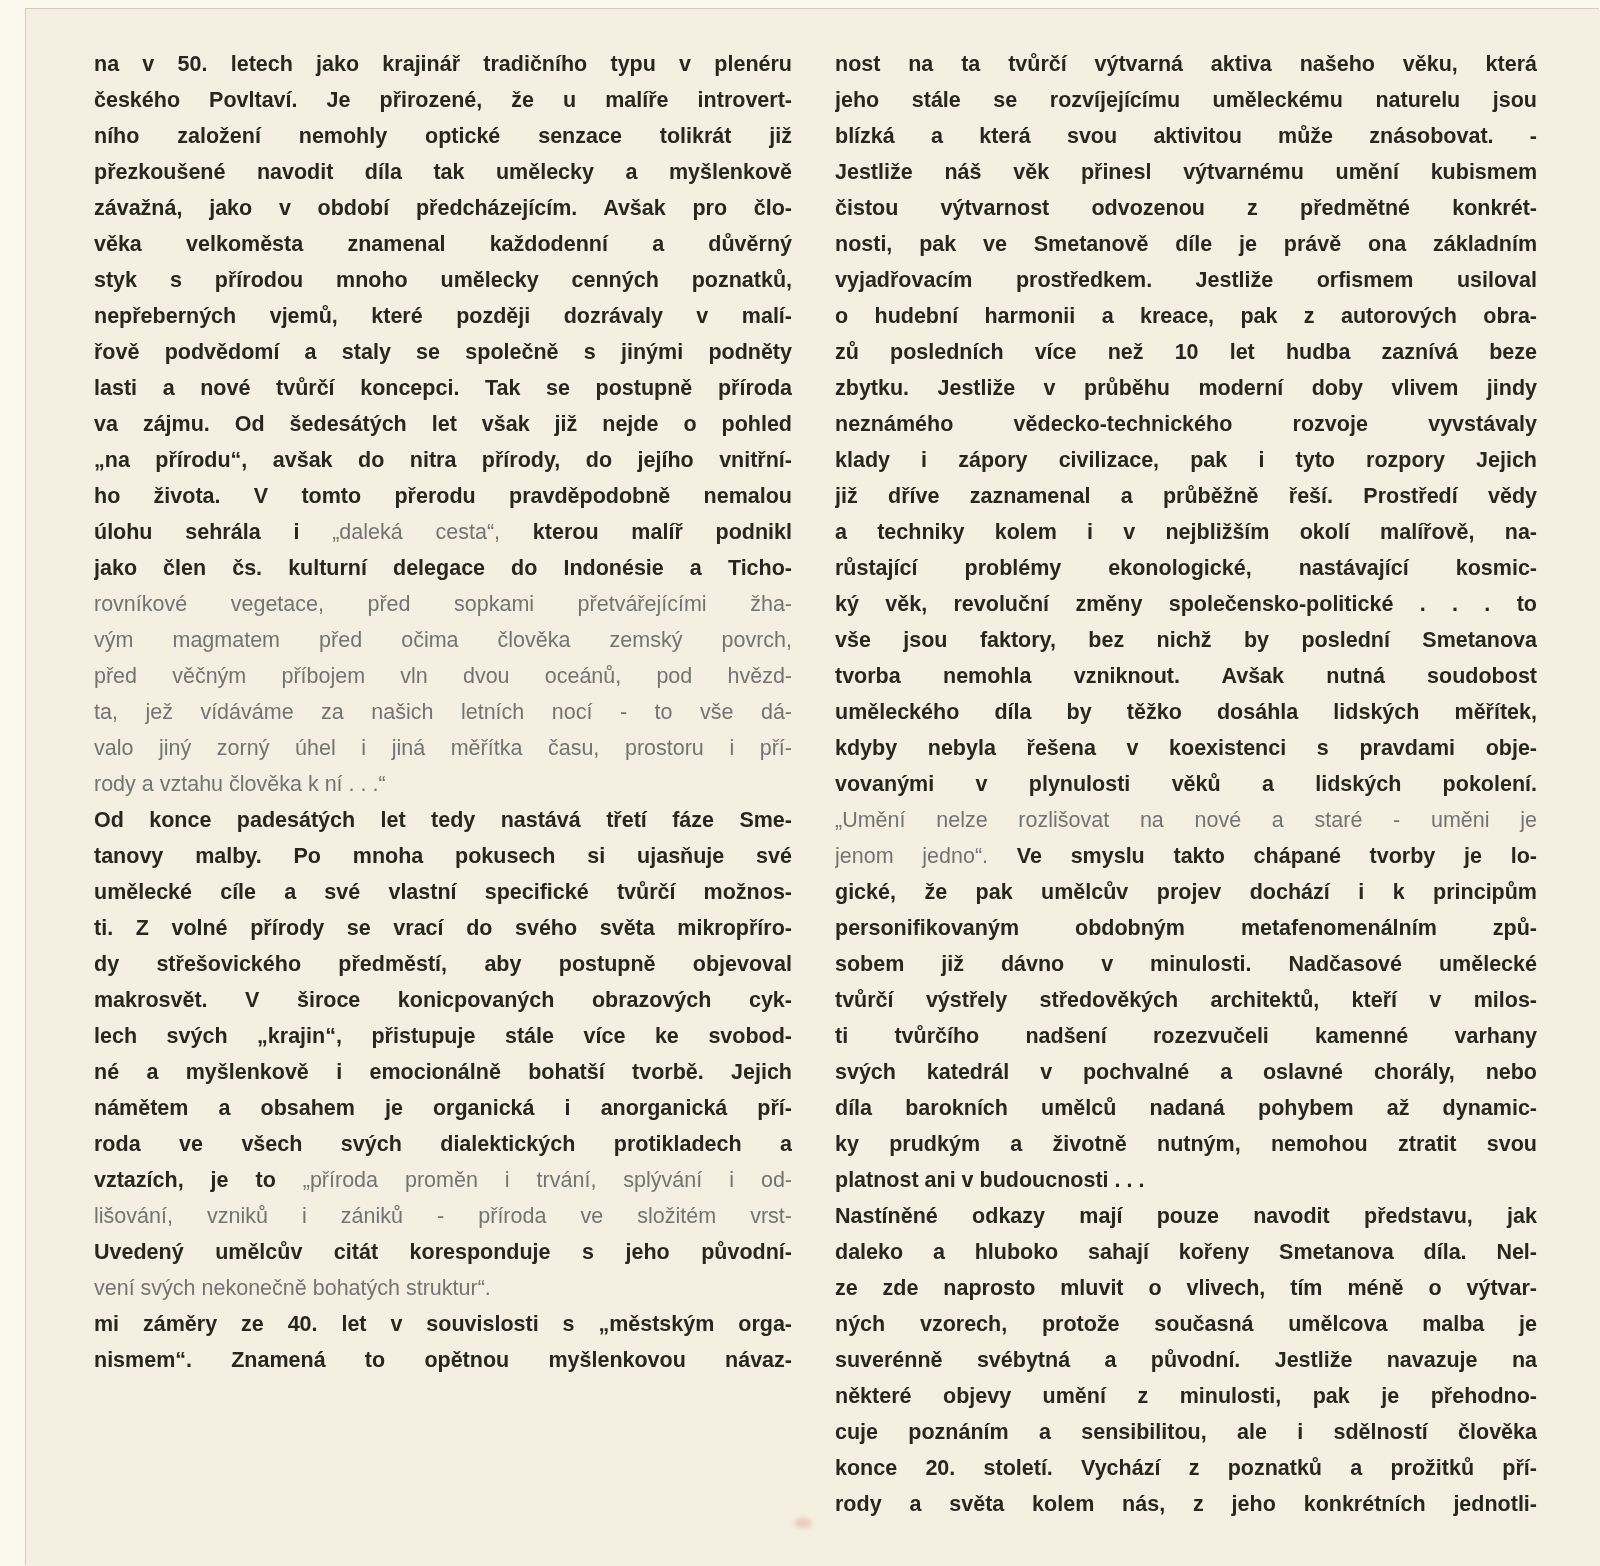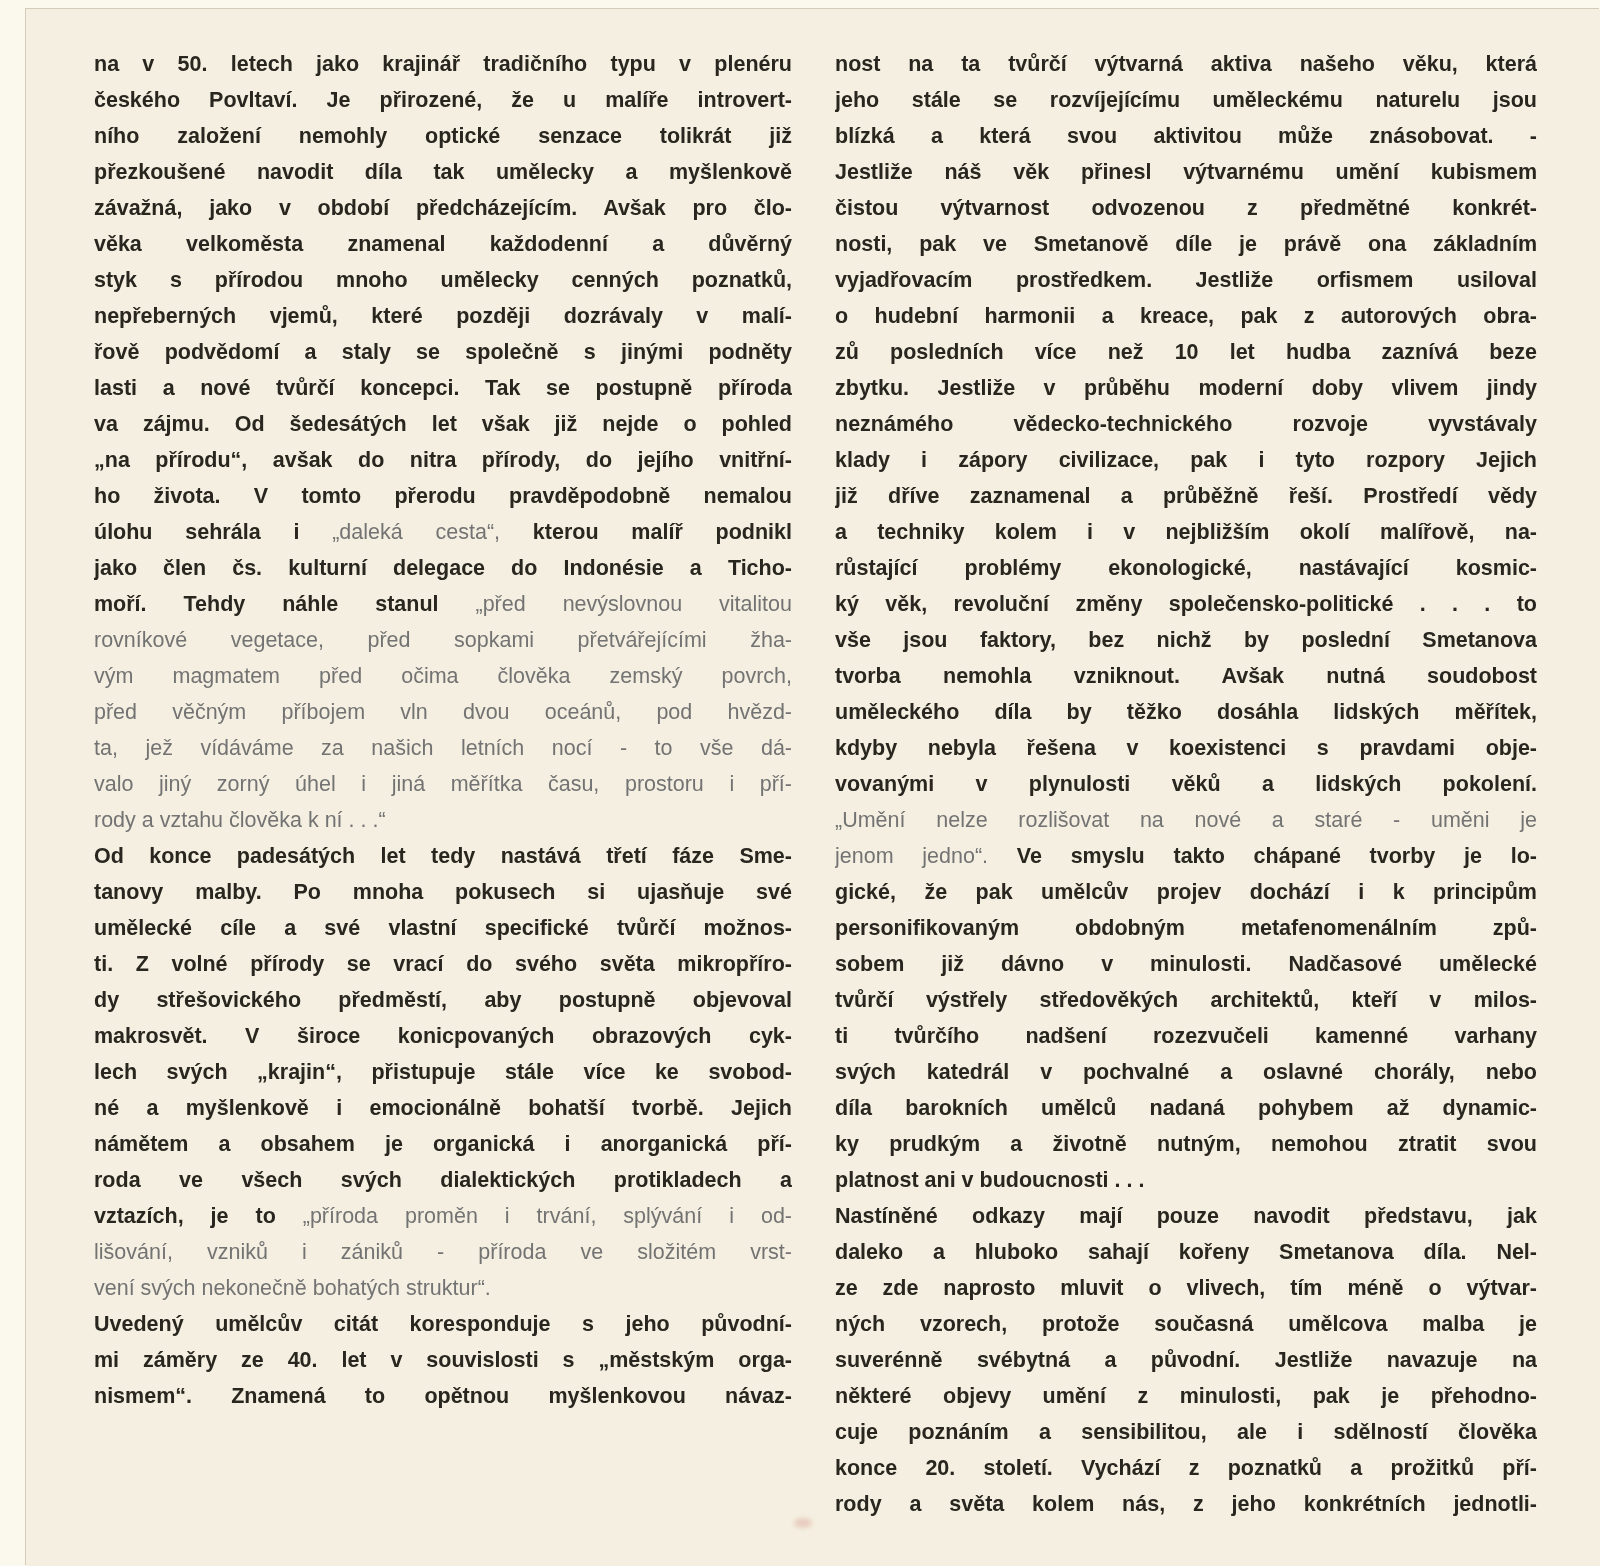--- a/index.html
+++ b/index.html
@@ -75,41 +75,40 @@
     <div class="ln"><span class="b">věka velkoměsta znamenal každodenní a důvěrný</span></div>
     <div class="ln"><span class="b">styk s přírodou mnoho umělecky cenných poznatků,</span></div>
     <div class="ln"><span class="b">nepřeberných vjemů, které později dozrávaly v malí-</span></div>
     <div class="ln"><span class="b">řově podvědomí a staly se společně s jinými podněty</span></div>
     <div class="ln"><span class="b">lasti a nové tvůrčí koncepci. Tak se postupně příroda</span></div>
     <div class="ln"><span class="b">va zájmu. Od šedesátých let však již nejde o pohled</span></div>
     <div class="ln"><span class="b">„na přírodu“, avšak do nitra přírody, do jejího vnitřní-</span></div>
     <div class="ln"><span class="b">ho života. V tomto přerodu pravděpodobně nemalou</span></div>
     <div class="ln"><span class="b">úlohu sehrála i </span><span class="q">„daleká cesta“, </span><span class="b">kterou malíř podnikl</span></div>
     <div class="ln"><span class="b">jako člen čs. kulturní delegace do Indonésie a Ticho-</span></div>
-    <div class="ln"><span class="b">moří. Tehdy náhle stanul </span><span class="q">„před nevýslovnou vitalitou</span></div>
     <div class="ln"><span class="q">rovníkové vegetace, před sopkami přetvářejícími žha-</span></div>
     <div class="ln"><span class="q">vým magmatem před očima člověka zemský povrch,</span></div>
     <div class="ln"><span class="q">před věčným příbojem vln dvou oceánů, pod hvězd-</span></div>
     <div class="ln"><span class="q">ta, jež vídáváme za našich letních nocí - to vše dá-</span></div>
     <div class="ln"><span class="q">valo jiný zorný úhel i jiná měřítka času, prostoru i pří-</span></div>
     <div class="ln end"><span class="q">rody a vztahu člověka k ní . . .“</span></div>
     <div class="ln"><span class="b">Od konce padesátých let tedy nastává třetí fáze Sme-</span></div>
     <div class="ln"><span class="b">tanovy malby. Po mnoha pokusech si ujasňuje své</span></div>
     <div class="ln"><span class="b">umělecké cíle a své vlastní specifické tvůrčí možnos-</span></div>
     <div class="ln"><span class="b">ti. Z volné přírody se vrací do svého světa mikropříro-</span></div>
     <div class="ln"><span class="b">dy střešovického předměstí, aby postupně objevoval</span></div>
     <div class="ln"><span class="b">makrosvět. V široce konicpovaných obrazových cyk-</span></div>
     <div class="ln"><span class="b">lech svých „krajin“, přistupuje stále více ke svobod-</span></div>
     <div class="ln"><span class="b">né a myšlenkově i emocionálně bohatší tvorbě. Jejich</span></div>
     <div class="ln"><span class="b">námětem a obsahem je organická i anorganická pří-</span></div>
     <div class="ln"><span class="b">roda ve všech svých dialektických protikladech a</span></div>
     <div class="ln"><span class="b">vztazích, je to </span><span class="q">„příroda proměn i trvání, splývání i od-</span></div>
     <div class="ln"><span class="q">lišování, vzniků i zániků - příroda ve složitém vrst-</span></div>
+    <div class="ln"><span class="b">Uvedený umělcův citát koresponduje s jeho původní-</span></div>
     <div class="ln end"><span class="q">vení svých nekonečně bohatých struktur“.</span></div>
-    <div class="ln"><span class="b">Uvedený umělcův citát koresponduje s jeho původní-</span></div>
     <div class="ln"><span class="b">mi záměry ze 40. let v souvislosti s „městským orga-</span></div>
     <div class="ln"><span class="b">nismem“. Znamená to opětnou myšlenkovou návaz-</span></div>
   </div>
 <div class="col col-right">
     <div class="ln"><span class="b">nost na ta tvůrčí výtvarná aktiva našeho věku, která</span></div>
     <div class="ln"><span class="b">jeho stále se rozvíjejícímu uměleckému naturelu jsou</span></div>
     <div class="ln"><span class="b">blízká a která svou aktivitou může znásobovat. -</span></div>
     <div class="ln"><span class="b">Jestliže náš věk přinesl výtvarnému umění kubismem</span></div>
     <div class="ln"><span class="b">čistou výtvarnost odvozenou z předmětné konkrét-</span></div>
     <div class="ln"><span class="b">nosti, pak ve Smetanově díle je právě ona základním</span></div>

